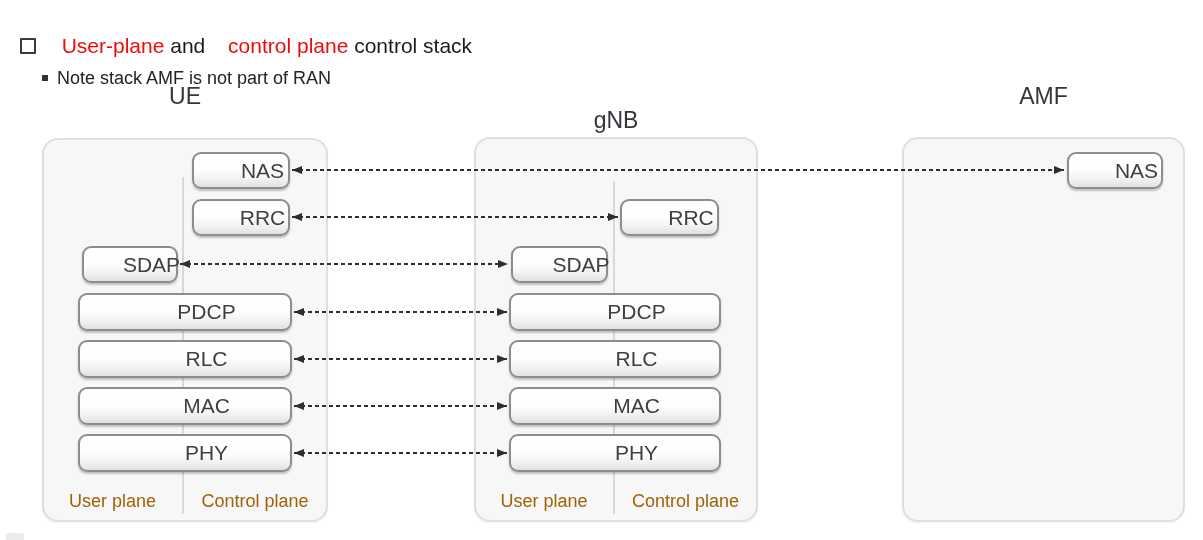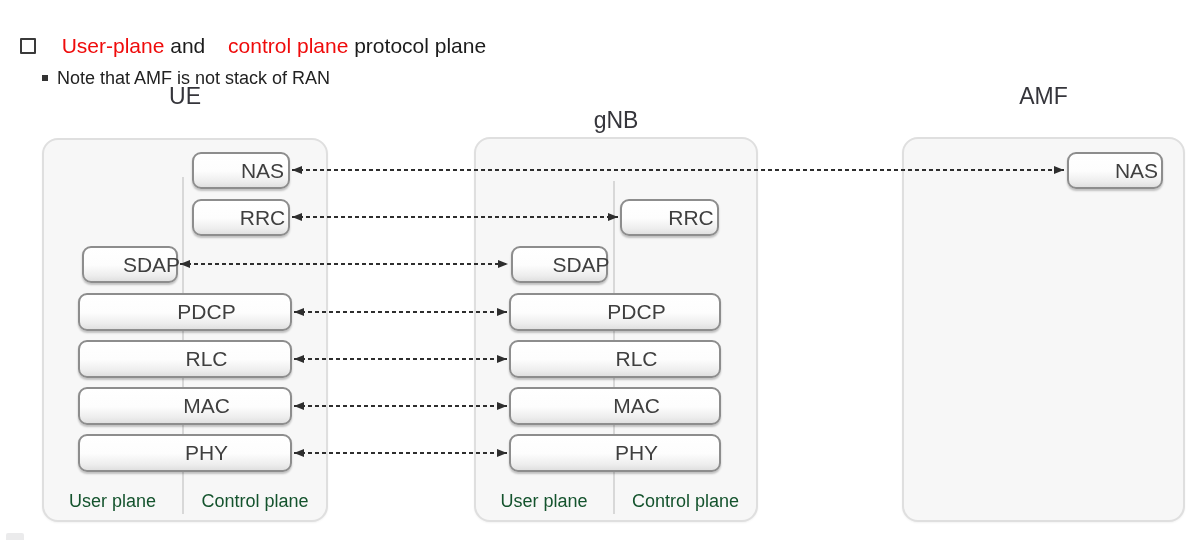--- a/index.html
+++ b/index.html
@@ -23,43 +23,43 @@
   .panel{position:absolute;background:#f7f7f7;border:2px solid #dfdfdf;
          border-radius:16px;box-sizing:border-box;
          box-shadow:0 1px 2px rgba(0,0,0,0.05);}
   .vdivider{position:absolute;width:2px;background:#d8d8d8;}
   .pbox{position:absolute;box-sizing:border-box;border:2px solid #8d8d8d;border-radius:9px;
         background:linear-gradient(180deg,#ffffff 0%,#fdfdfd 52%,#ededed 84%,#e0e0e0 100%);
         display:flex;align-items:center;justify-content:center;
         font-size:21px;color:#3f3f3f;
         box-shadow:0 2px 2px rgba(0,0,0,0.22), inset 0 1px 0 #ffffff;padding-left:43px;}
   .plane-label{position:absolute;top:489px;height:24px;font-size:18px;line-height:24px;
-               color:#14532d;text-align:center;}
+               color:#a16207;text-align:center;}
 
   
   .arrow{position:absolute;height:2px;
          background:repeating-linear-gradient(90deg,#2e2e2e 0 4px,transparent 4px 7px);}
   .arrow::before{content:"";position:absolute;left:0;top:-3px;width:0;height:0;
          border-style:solid;border-width:4px 10px 4px 0;
          border-color:transparent #2e2e2e transparent transparent;}
   .arrow::after{content:"";position:absolute;right:0;top:-3px;width:0;height:0;
          border-style:solid;border-width:4px 0 4px 10px;
          border-color:transparent transparent transparent #2e2e2e;}
 
   .artifact{position:absolute;left:6px;top:533px;width:18px;height:7px;
             background:#ebebec;border-radius:2px 2px 0 0;}
 </style>
 </head>
 <body>
 
 <div class="title-line">
-  <span class="tbullet"></span><span class="red">User-plane</span><span> and </span><span class="red">control plane</span><span> protocol plane</span>
+  <span class="tbullet"></span><span class="red">User-plane</span><span> and </span><span class="red">control plane</span><span> control stack</span>
 </div>
 <div class="note-line">
-  <span class="nbullet"></span><span>Note that AMF is not stack of RAN</span>
+  <span class="nbullet"></span><span>Note stack AMF is not part of RAN</span>
 </div>
 
 <div class="col-title" style="left:42px;width:286px;">UE</div>
 <div class="col-title" style="left:474px;width:284px;margin-top:24px;">gNB</div>
 <div class="col-title" style="left:902px;width:283px;">AMF</div>
 
 <div class="panel" style="left:42px;top:138px;width:286px;height:384px;"></div>
 <div class="panel" style="left:474px;top:137px;width:284px;height:385px;"></div>
 <div class="panel" style="left:902px;top:137px;width:283px;height:385px;"></div>
 

